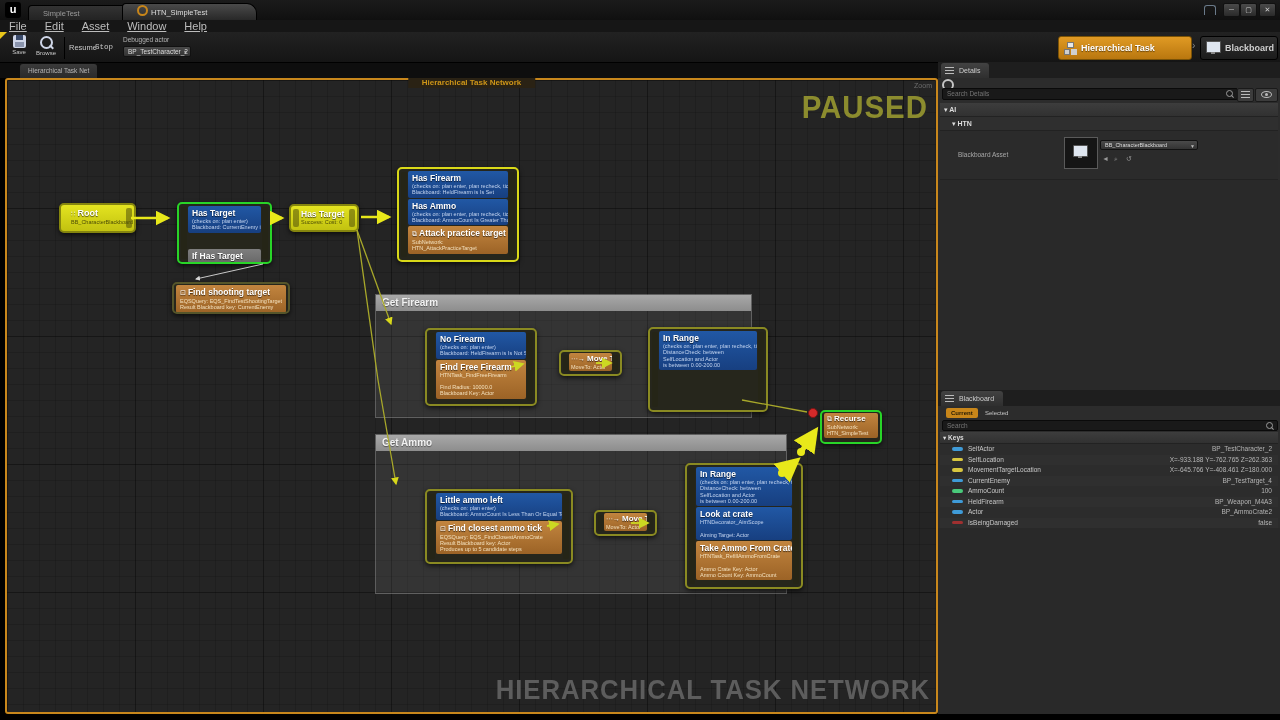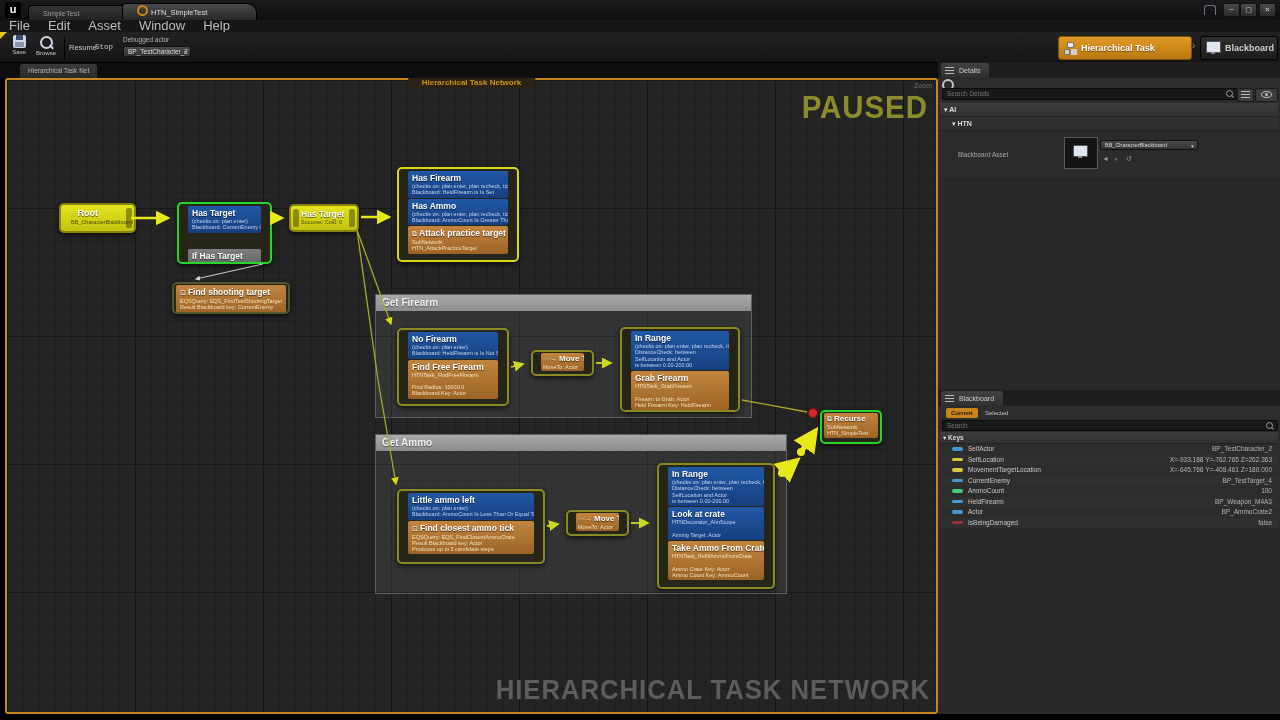--- a/index.html
+++ b/index.html
@@ -4,21 +4,21 @@
 <style>
   html,body{margin:0;padding:0;background:#000;width:1280px;height:720px;overflow:hidden;
     font-family:"Liberation Sans","DejaVu Sans",sans-serif;-webkit-font-smoothing:antialiased;}
   .abs{position:absolute;}
   
   .titlebar{left:0;top:0;width:1280px;height:20px;background:linear-gradient(#1b1b1b,#101010);}
   .apptab{position:absolute;top:5px;height:15px;background:linear-gradient(#333,#222);color:#9a9a9a;
     font-size:7.5px;line-height:15px;padding:0 14px;border-radius:4px 10px 0 0;border:1px solid #000;border-bottom:none;}
   .apptab.active{background:linear-gradient(#4a4a4a,#262626);color:#ddd;top:3px;height:17px;line-height:17px;}
   .menubar{left:0;top:20px;width:1280px;height:12px;background:#161616;}
-  .menu-item{float:left;color:#bdbdbd;font-size:13px;line-height:12px;padding:0 9px;}
+  .menu-item{float:left;color:#bdbdbd;font-size:11px;line-height:12px;padding:0 9px;text-decoration:underline;}
   .toolbar{left:0;top:32px;width:1280px;height:30px;background:linear-gradient(#222,#151515);border-bottom:1px solid #000;}
   .tbtn{position:absolute;text-align:center;color:#c9c9c9;font-size:6px;}
   .tbtn .lbl{display:block;margin-top:1px;}
   .txtbtn{position:absolute;color:#c9c9c9;font-size:7.5px;}
   .combo{position:absolute;background:linear-gradient(#4a4a4a,#333);border:1px solid #111;border-radius:2px;
     color:#ddd;font-size:6.5px;padding:1px 10px 1px 4px;}
   .combo .car{position:absolute;right:2px;top:2px;font-size:5px;color:#bbb;}
   .crumb-orange{position:absolute;background:linear-gradient(#e09a24,#b9770f);border:1px solid #7a5206;border-radius:3px;
     color:#fff;font-weight:bold;font-size:9px;text-shadow:0 1px 1px rgba(0,0,0,.5);}
   .crumb-dark{position:absolute;background:linear-gradient(#2e2e2e,#1c1c1c);border:1px solid #000;border-radius:3px;
@@ -35,21 +35,21 @@
     font-size:8px;font-weight:bold;padding:0 14px;line-height:10px;}
   .zoomlbl{position:absolute;top:2px;right:4px;color:#6e6e6e;font-size:7px;}
   .paused{position:absolute;top:10px;right:8px;color:#8c8c2e;font-size:31px;font-weight:bold;letter-spacing:1px;transform:scaleX(.95);transform-origin:right;}
   .watermark{position:absolute;bottom:6px;right:6px;color:#5d5d5d;font-size:28px;font-weight:bold;letter-spacing:1px;transform:scaleX(.92);transform-origin:right;white-space:nowrap;}
   .caption{position:absolute;left:60px;top:529px;width:405px;height:68px;background:rgba(24,24,26,.93);}
   .caption span{position:absolute;left:38px;top:12px;color:#fff;font-size:41px;font-weight:normal;letter-spacing:1px;transform:scaleX(.82);transform-origin:left;white-space:nowrap;}
   
   .group{position:absolute;background:rgba(165,165,165,.13);border:1px solid rgba(200,200,200,.3);z-index:1;}
   .ghead{background:linear-gradient(#a8a8a8,#8d8d8d);color:#f2f2f2;font-weight:bold;font-size:10px;line-height:16px;padding:0 6px;text-shadow:0 1px 1px rgba(0,0,0,.45);}
   .node{position:absolute;border-radius:5px;background:#26261c;box-shadow:0 2px 5px rgba(0,0,0,.65);box-sizing:border-box;z-index:2;overflow:hidden;}
-  .b-olive{border:2px solid #8a8a22;}
+  .b-olive{border:2px solid #8a8a22;margin-left:28px;}
   .b-yellow{border:2px solid #d8d818;}
   .b-green{border:2.5px solid #28d428;}
   .b-dark{border:2px solid #55552a;}
   .pin{position:absolute;top:3px;bottom:3px;width:6px;background:rgba(38,38,22,.85);border-radius:2px;z-index:3;}
   .pin.l{left:2px;} .pin.r{right:2px;}
   .nsec{margin:1px 9px;border-radius:2px;padding:2px 4px;overflow:hidden;position:relative;}
   .sec-blue{background:linear-gradient(#2158a5,#173f80);}
   .sec-orange{background:linear-gradient(#c2853f,#9c6326);}
   .sec-gray{background:linear-gradient(#7e7e7e,#686868);margin-top:16px;}
   .ntitle{font-size:8.5px;font-weight:bold;color:#fff;line-height:10px;text-shadow:0 1px 1px rgba(0,0,0,.65);white-space:nowrap;}
@@ -307,29 +307,20 @@
     <div class="pin r"></div>
     <div class="nsec sec-blue">
       <div class="ntitle">In Range</div>
       <div>
           <div class="nline">(checks on: plan enter, plan recheck, tick)</div>
           <div class="nline">DistanceCheck: between</div>
           <div class="nline">SelfLocation and Actor</div>
           <div class="nline">is between 0.00-200.00</div>
         </div>
     </div>
-    <div class="nsec sec-orange">
-      <div class="ntitle">Grab Firearm</div>
-      <div>
-          <div class="nline">HTNTask_GrabFirearm</div>
-          <div class="nline"></div>
-          <div class="nline">Firearm to Grab: Actor</div>
-          <div class="nline">Held Firearm Key: HeldFirearm</div>
-        </div>
-    </div>
   </div>
 
   <div class="node b-olive" style="left:390px;top:409px;width:148px;height:75px;padding-top:1px;">
     <div class="pin l"></div>
     <div class="pin r"></div>
     <div class="nsec sec-blue">
       <div class="ntitle">Little ammo left</div>
       <div>
           <div class="nline">(checks on: plan enter)</div>
           <div class="nline">Blackboard: AmmoCount Is Less Than Or Equal To 20</div>

